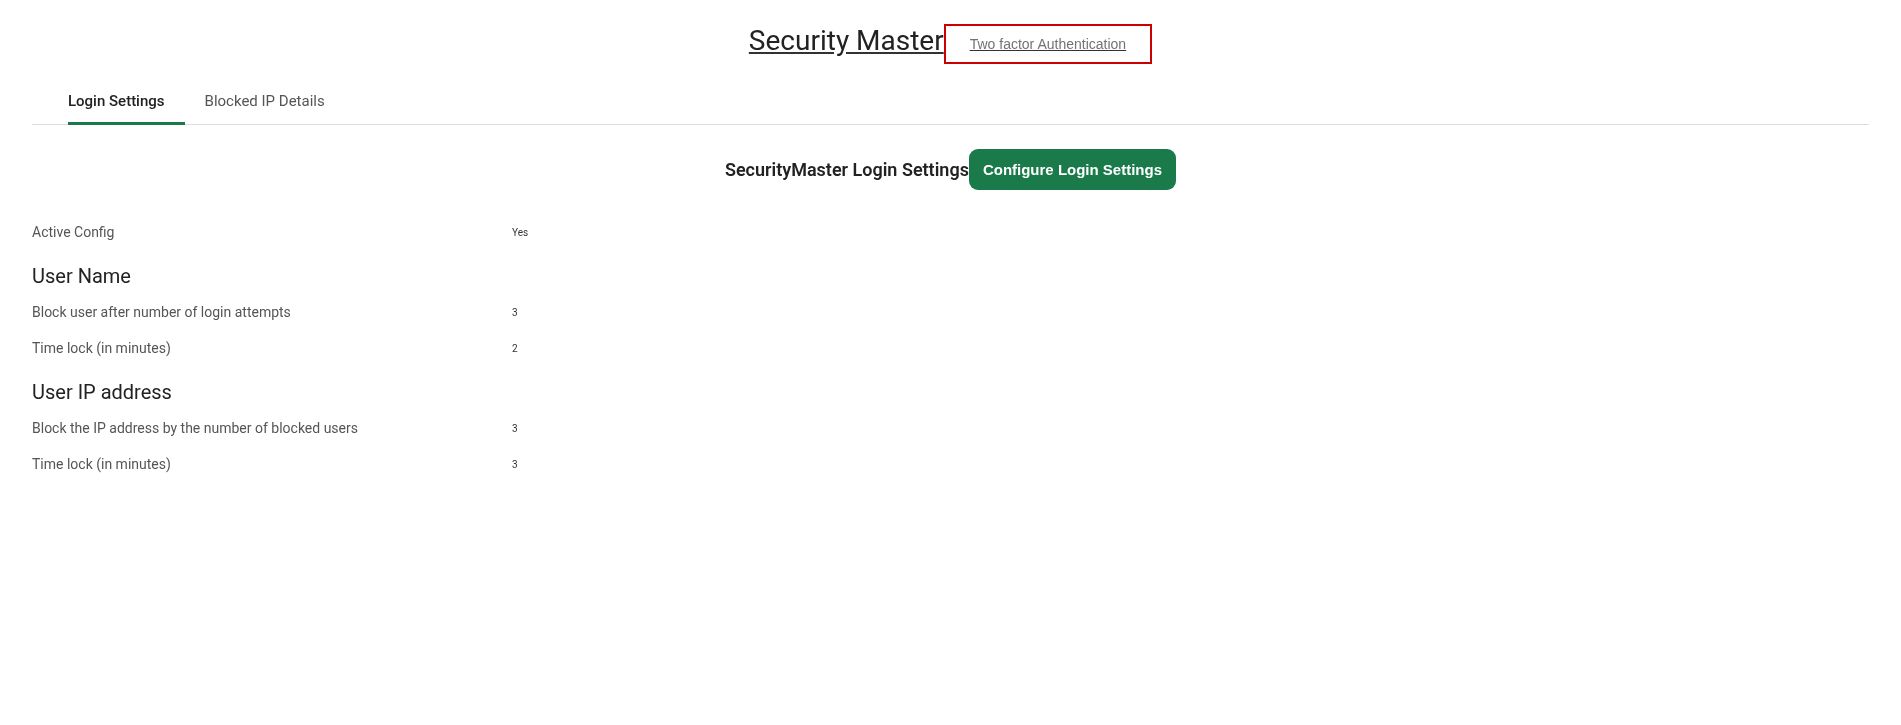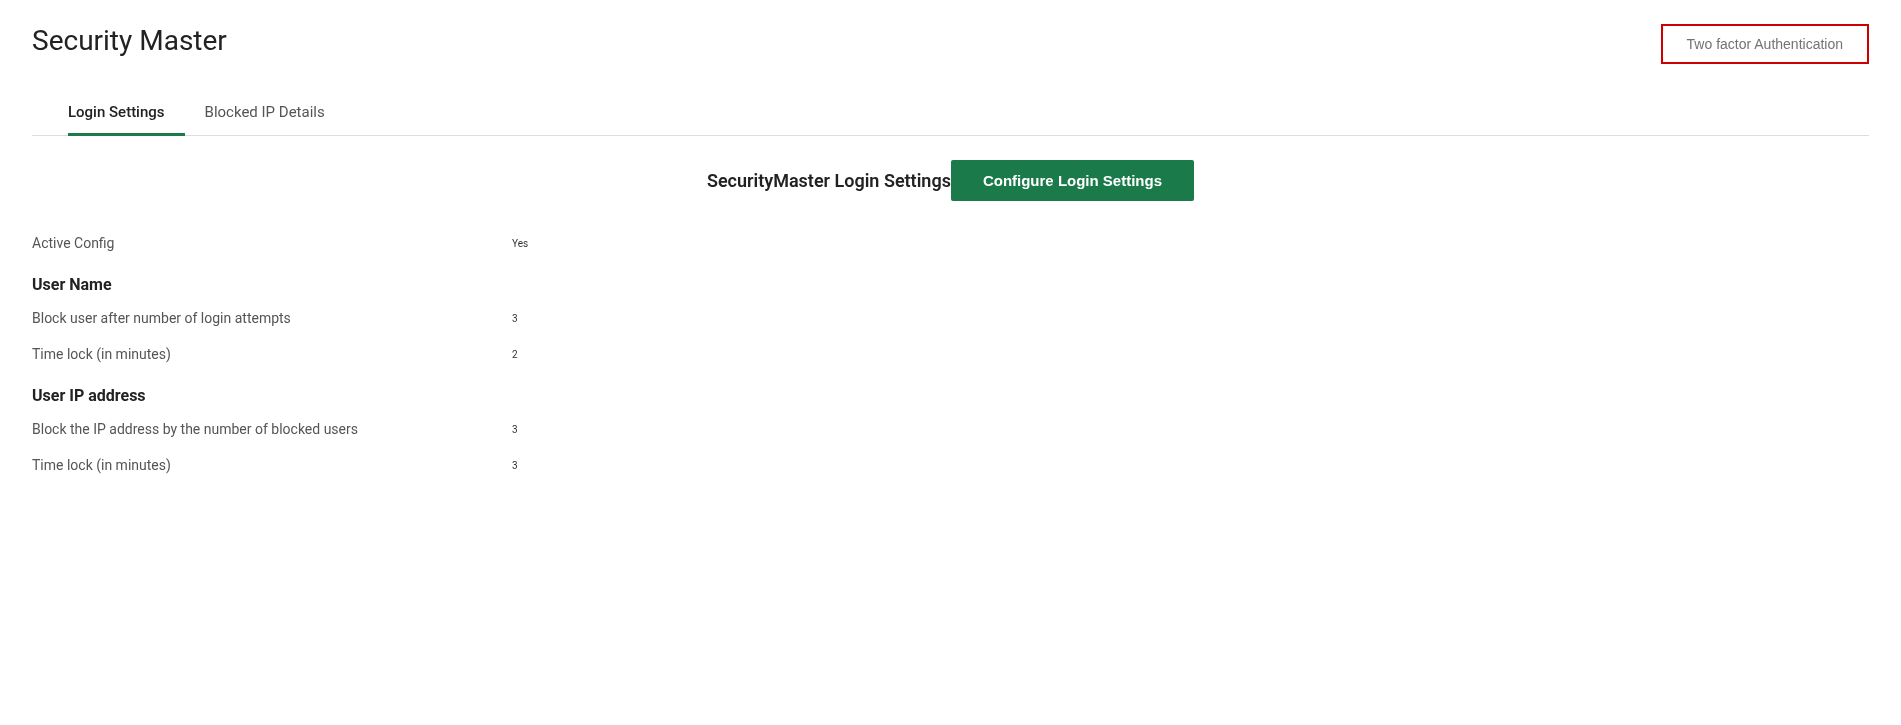--- a/index.html
+++ b/index.html
@@ -17,23 +17,24 @@
 
     .page-container {
       width: 1901px;
       min-height: 725px;
       padding: 24px 32px;
       background: #fff;
     }
 
     .page-header {
       display: flex;
-      justify-content: space-between;
+      justify-content: center;
       align-items: flex-start;
-      margin-bottom: 27px;
+      margin-bottom: 16px;
+      text-decoration: underline;
     }
 
     .page-title {
       font-size: 28px;
       font-weight: 400;
       color: #222222;
     }
 
     .two-factor-btn {
       border: 2px solid #cc0000;
@@ -86,25 +87,25 @@
     .section-title {
       font-size: 18px;
       font-weight: 600;
       color: #222222;
     }
 
     .configure-btn {
       background-color: #1a7a4a;
       color: #ffffff;
       border: none;
-      padding: 12px 32px;
+      padding: 12px 14px;
       font-size: 15px;
       font-weight: 600;
       cursor: pointer;
-      border-radius: 2px;
+      border-radius: 9px;
     }
 
     .setting-row {
       display: flex;
       align-items: center;
       padding: 10px 0;
     }
 
     .setting-label {
       color: #555555;
@@ -112,22 +113,22 @@
       width: 400px;
     }
 
     .setting-value {
       color: #333333;
       font-size: 10px;
       margin-left: 80px;
     }
 
     .subsection-title {
-      font-size: 16px;
-      font-weight: 700;
+      font-size: 20px;
+      font-weight: 400;
       color: #222222;
       padding: 14px 0 6px 0;
     }
   </style>
 </head>
 <body>
 
 <div class="page-container">
 
   <div class="page-header">

